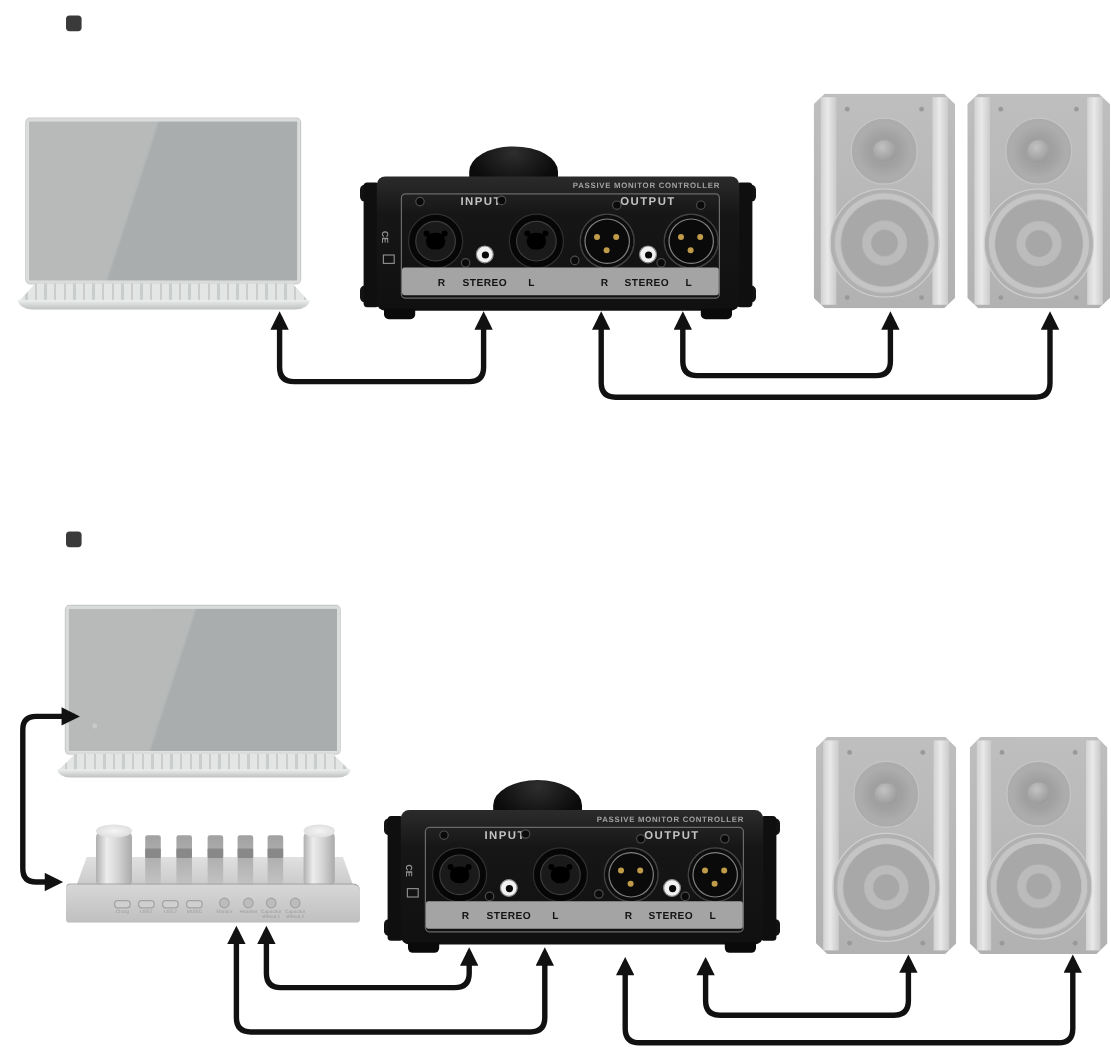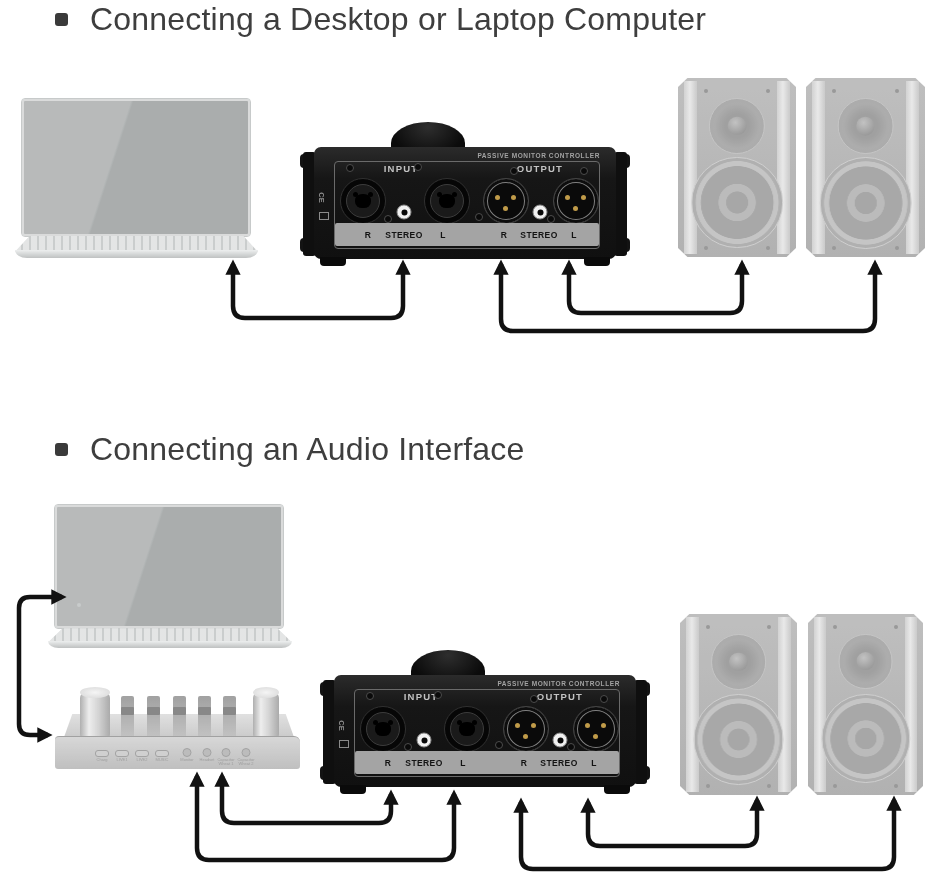--- a/index.html
+++ b/index.html
@@ -80,21 +80,20 @@
   .aif-plabel{position:absolute;top:21px;width:26px;transform:translateX(-50%);font-size:4px;line-height:4px;color:#888;text-align:center;}
   
   #arrows{position:absolute;left:0;top:0;pointer-events:none;}
 </style>
 </head>
 <body>
 
 <div id="canvas">
 
   <div class="bullet" style="left:55px;top:13px;"></div>
-  <div class="sec-heading" style="top:0px;">Connecting a Desktop or Laptop Computer</div>
 
   <div class="laptop" style="left:15px;top:82px;width:243px;height:176px;">
     <div class="lap-screen"></div>
     <div class="lap-deck"></div>
     <div class="lap-base"></div>
   </div>
 
   <div class="ctrl" style="left:300px;top:122px;">
     <div class="ctrl-knob"></div>
     <div class="ctrl-nub" style="left:0;top:32px;"></div>
@@ -177,21 +176,20 @@
     <div class="spk-strip right"></div>
     <div class="spk-tweeter"></div>
     <div class="spk-woofer"></div>
     <div class="spk-screw" style="left:22%;top:6%;"></div>
     <div class="spk-screw" style="right:22%;top:6%;"></div>
     <div class="spk-screw" style="left:22%;bottom:4%;"></div>
     <div class="spk-screw" style="right:22%;bottom:4%;"></div>
   </div>
 
   <div class="bullet" style="left:55px;top:443px;"></div>
-  <div class="sec-heading" style="top:430px;">Connecting an Audio Interface</div>
 
   <div class="laptop" style="left:48px;top:490px;width:244px;height:158px;">
     <div class="lap-screen">
         <div class="lap-cam"></div>
       </div>
     <div class="lap-deck"></div>
     <div class="lap-base"></div>
   </div>
 
   <div class="aif" style="left:55px;top:678px;width:245px;height:92px;">

